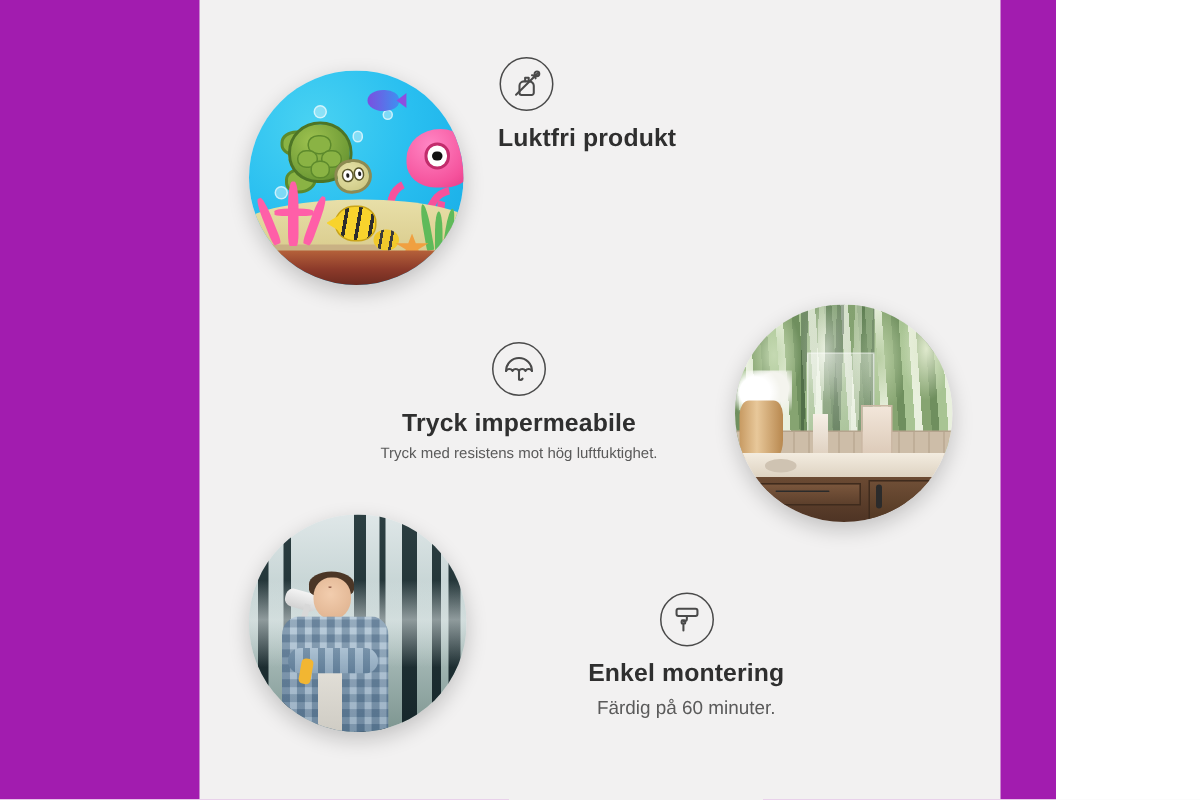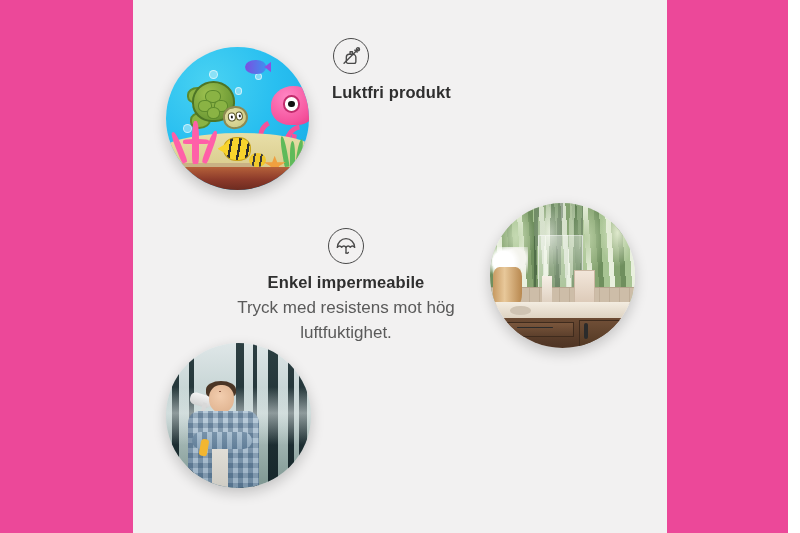--- a/index.html
+++ b/index.html
@@ -7,23 +7,23 @@
     padding: 0;
     width: 800px;
     height: 533px;
     overflow: hidden;
     background: #ffffff;
     font-family: "Liberation Sans", sans-serif;
   }
 
   #stage {
     position: relative;
-    width: 788px;
+    width: 704px;
     height: 533px;
-    background: #ec4899;
+    background: #a21caf;
   }
 
   
   #panel {
     position: absolute;
     left: 133px;
     top: 0;
     width: 534px;
     height: 533px;
     background: #f2f1f1;
@@ -323,21 +323,21 @@
     color: #5a5a5a;
   }
 
   
   #feature-odourless { left: 199px; top: 38px; width: 300px; text-align: left; }
   #feature-odourless .icon-circle { margin-left: 1px; }
 
   
   #feature-waterproof { left: 78px; top: 228px; width: 270px; text-align: center; }
   #feature-waterproof .icon-circle { margin: 0 auto; }
-  #feature-waterproof .feature-desc { font-size: 17px; }
+  #feature-waterproof .feature-desc { font-size: 10px; }
 
   
   #feature-mounting { left: 192px; top: 395px; width: 265px; text-align: center; }
   #feature-mounting .icon-circle { margin: 0 auto; }
 </style>
 </head>
 <body>
 
 <div id="stage">
   <div id="panel">
@@ -468,19 +468,31 @@
 
     <div class="feature" id="feature-waterproof">
       <div class="icon-circle">
         <svg width="22" height="22" viewBox="0 0 24 24" fill="none" stroke="#4a4a4a" stroke-width="1.5" stroke-linecap="round" stroke-linejoin="round">
           <path d="M2.6 13.4a9.4 9.4 0 0 1 18.8 0"></path>
           <path d="M2.6 13.4c1.2-1.8 3.5-1.8 4.7 0 1.2-1.8 3.5-1.8 4.7 0 1.2-1.8 3.5-1.8 4.7 0 1.2-1.8 3.5-1.8 4.7 0"></path>
           <line x1="12" y1="13.4" x2="12" y2="19.6"></line>
           <path d="M12 19.6a1.9 1.9 0 0 0 2.6-.6"></path>
         </svg>
       </div>
-      <div class="feature-title">Enkel impermeabile</div>
+      <div class="feature-title">Tryck impermeabile</div>
       <div class="feature-desc">Tryck med resistens mot hög luftfuktighet.</div>
     </div>
 
+    <div class="feature" id="feature-mounting">
+      <div class="icon-circle">
+        <svg width="22" height="22" viewBox="0 0 24 24" fill="none" stroke="#4a4a4a" stroke-width="1.5" stroke-linecap="round" stroke-linejoin="round">
+          <rect x="4.4" y="4.2" width="15.2" height="5.2" rx="1.4"></rect>
+          <path d="M11.9 9.4v2.3a1.4 1.4 0 0 1-1.4 1.4H9.3"></path>
+          <rect x="8.1" y="12.6" width="2.6" height="2.3" rx="0.6"></rect>
+          <line x1="9.4" y1="14.9" x2="9.4" y2="20"></line>
+        </svg>
+      </div>
+      <div class="feature-title">Enkel montering</div>
+      <div class="feature-desc">Färdig på 60 minuter.</div>
+    </div>
 
   </div>
 </div>
 
 </body></html>

